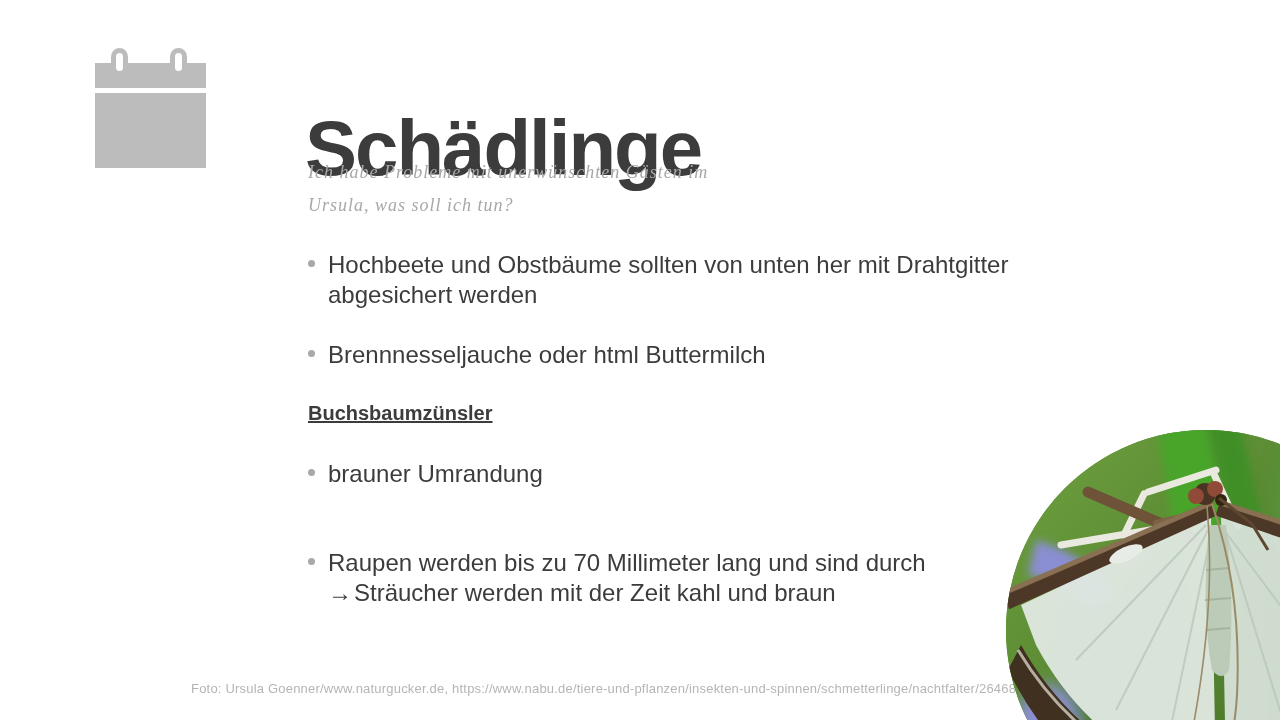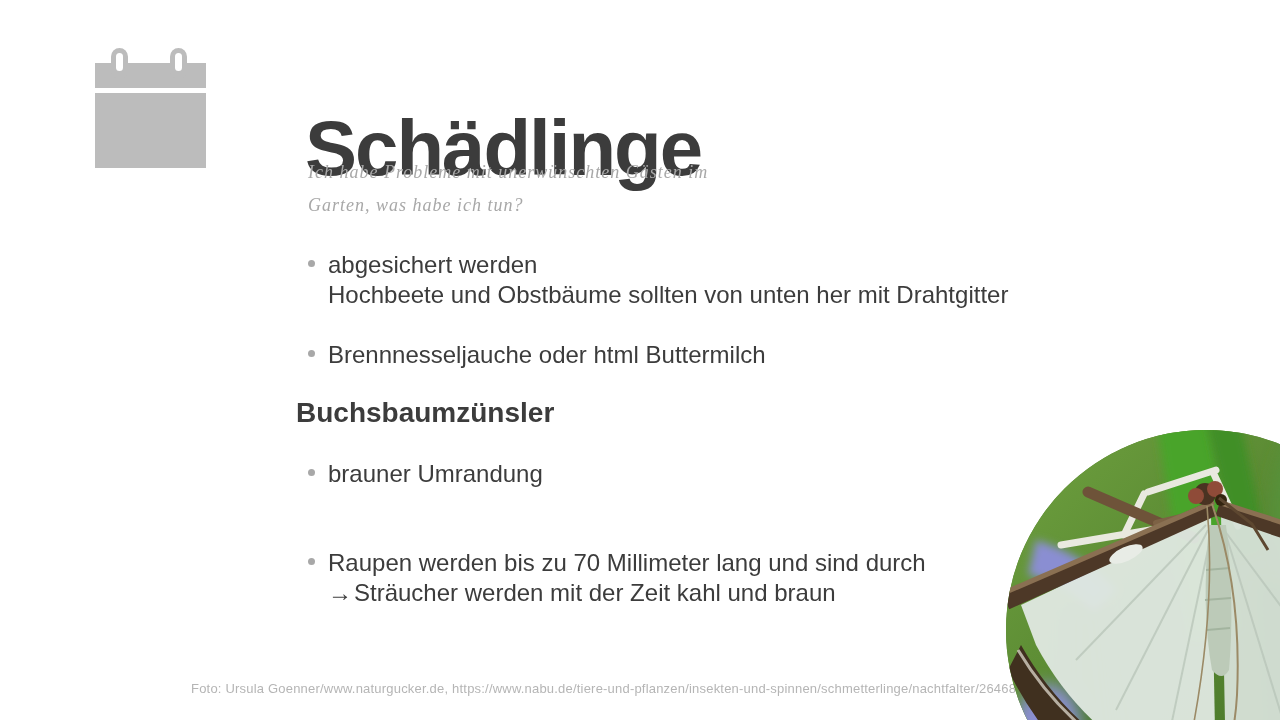--- a/index.html
+++ b/index.html
@@ -30,23 +30,24 @@
   .subtitle .ln{white-space:nowrap;}
   .bullet-item{position:absolute;left:276px;display:flex;align-items:flex-start;}
   .dot{
     flex:0 0 auto;width:7px;height:7px;border-radius:50%;
     background:var(--muted-gray,#a8a8a8);
     margin:10px 13px 0 1px;
   }
   .lines{font-size:24px;line-height:30px;color:var(--text-dark,#3c3c3c);}
   .lines .ln{white-space:nowrap;}
   .section-heading{
-    position:absolute;left:265px;top:398px;
-    font-size:28px;line-height:30px;font-weight:bold;
+    position:absolute;left:277px;top:398px;
+    font-size:20px;line-height:30px;font-weight:bold;
     white-space:nowrap;
+    text-decoration:underline;
   }
   .sub-item{display:flex;align-items:flex-start;}
   .arrow{
     flex:0 0 auto;width:26px;font-size:24px;line-height:30px;
     color:var(--text-dark,#3c3c3c);
   }
   .footer{
     position:absolute;left:160px;top:681px;
     font-size:13px;line-height:15px;letter-spacing:0.2px;
     color:var(--footer-gray,#b5b5b5);
@@ -74,28 +75,28 @@
       </g>
       <rect x="21" y="5" width="7" height="18" rx="3.5" fill="#ffffff"></rect>
       <rect x="80" y="5" width="7" height="18" rx="3.5" fill="#ffffff"></rect>
     </svg>
   </span>
 
   <h1 class="title">Schädlinge</h1>
 
   <div class="subtitle">
     <div class="ln">Ich habe Probleme mit unerwünschten Gästen im</div>
-    <div class="ln">Garten, was habe ich tun?</div>
+    <div class="ln">Ursula, was soll ich tun?</div>
   </div>
 
   <div class="bullet-item" style="top:250px">
     <span class="dot"></span>
     <div class="lines">
+      <div class="ln">Hochbeete und Obstbäume sollten von unten her mit Drahtgitter</div>
       <div class="ln">abgesichert werden</div>
-      <div class="ln">Hochbeete und Obstbäume sollten von unten her mit Drahtgitter</div>
     </div>
   </div>
 
   <div class="bullet-item" style="top:340px">
     <span class="dot"></span>
     <div class="lines">
       <div class="ln">Brennnesseljauche oder html Buttermilch</div>
     </div>
   </div>
 

